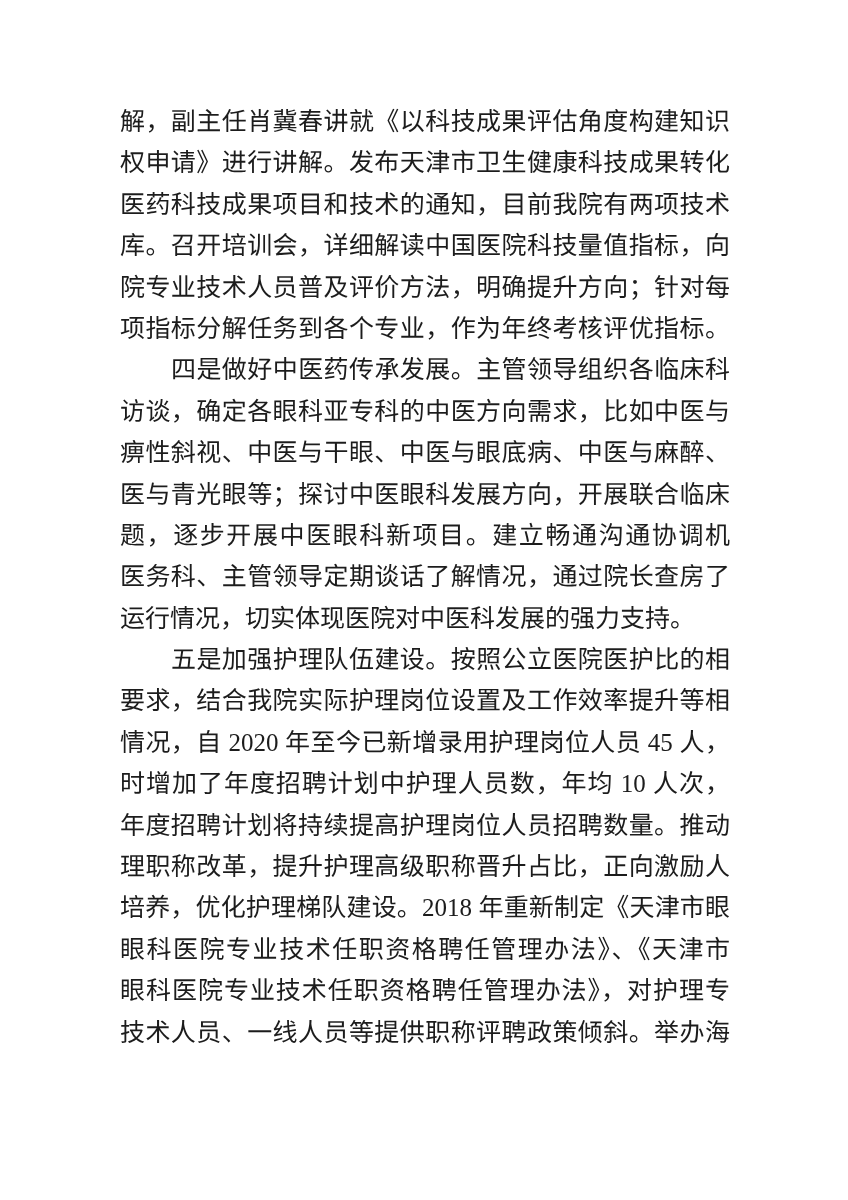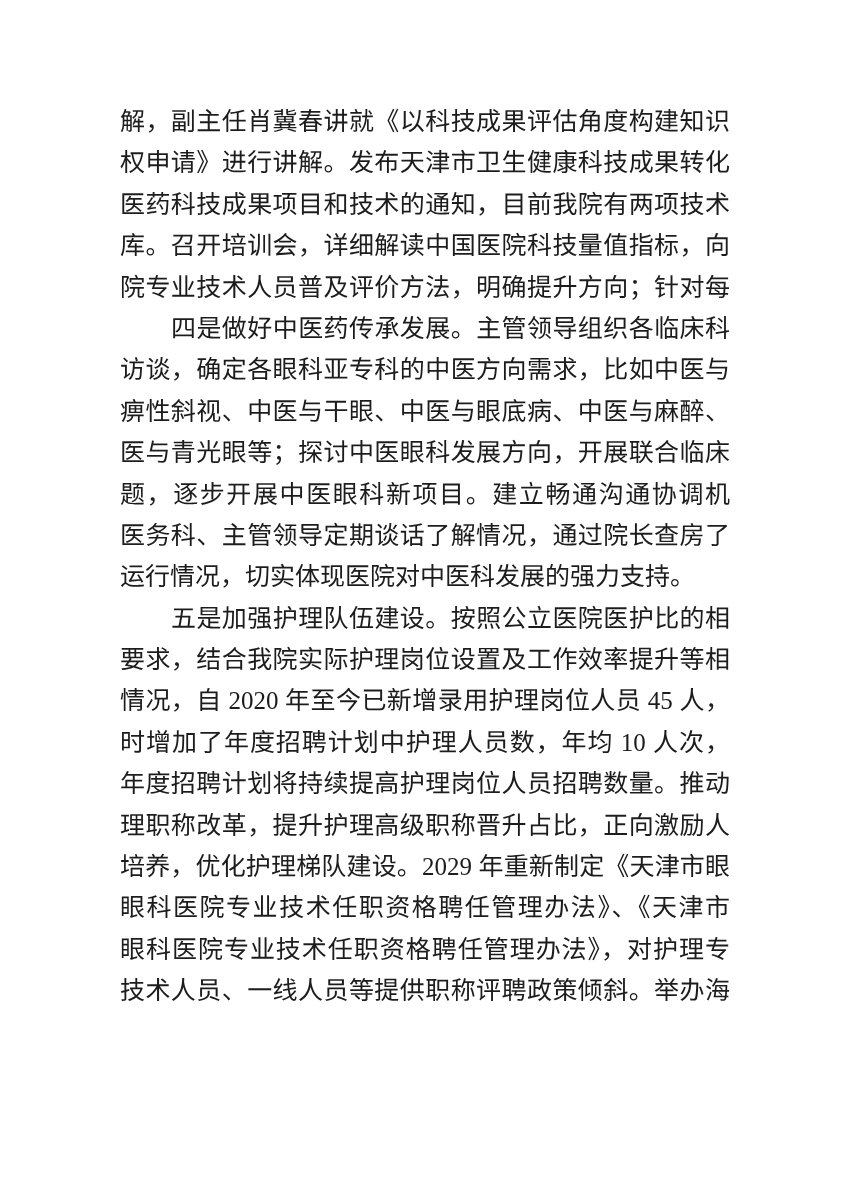--- a/index.html
+++ b/index.html
@@ -51,31 +51,32 @@
 </head>
 <body style="background: rgb(255, 255, 255);">
 
 <div class="doc-page">
   <div class="text-block" id="text-block" style="color: rgb(28, 28, 28);">
       <div class="text-line">解，副主任肖冀春讲就《以科技成果评估角度构建知识产</div>
       <div class="text-line">权申请》进行讲解。发布天津市卫生健康科技成果转化信</div>
       <div class="text-line">医药科技成果项目和技术的通知，目前我院有两项技术入</div>
       <div class="text-line">库。召开培训会，详细解读中国医院科技量值指标，向全</div>
       <div class="text-line">院专业技术人员普及评价方法，明确提升方向；针对每一</div>
+      <div class="text-line">项指标分解任务到各个专业，作为年终考核评优指标。</div>
       <div class="text-line indent">四是做好中医药传承发展。主管领导组织各临床科室</div>
       <div class="text-line">访谈，确定各眼科亚专科的中医方向需求，比如中医与麻</div>
       <div class="text-line">痹性斜视、中医与干眼、中医与眼底病、中医与麻醉、中</div>
       <div class="text-line">医与青光眼等；探讨中医眼科发展方向，开展联合临床课</div>
       <div class="text-line">题，逐步开展中医眼科新项目。建立畅通沟通协调机制，</div>
       <div class="text-line">医务科、主管领导定期谈话了解情况，通过院长查房了解</div>
       <div class="text-line para-end">运行情况，切实体现医院对中医科发展的强力支持。</div>
       <div class="text-line indent">五是加强护理队伍建设。按照公立医院医护比的相关</div>
       <div class="text-line">要求，结合我院实际护理岗位设置及工作效率提升等相关</div>
       <div class="text-line">情况，自 2020 年至今已新增录用护理岗位人员 45 人，同</div>
       <div class="text-line">时增加了年度招聘计划中护理人员数，年均 10 人次，2024</div>
       <div class="text-line">年度招聘计划将持续提高护理岗位人员招聘数量。推动护</div>
       <div class="text-line">理职称改革，提升护理高级职称晋升占比，正向激励人才</div>
-      <div class="text-line">培养，优化护理梯队建设。2029 年重新制定《天津市眼</div>
+      <div class="text-line">培养，优化护理梯队建设。2018 年重新制定《天津市眼</div>
       <div class="text-line">眼科医院专业技术任职资格聘任管理办法》、《天津市</div>
       <div class="text-line">眼科医院专业技术任职资格聘任管理办法》，对护理专业</div>
       <div class="text-line">技术人员、一线人员等提供职称评聘政策倾斜。举办海河</div>
     </div>
 </div>
 
 </body></html>

